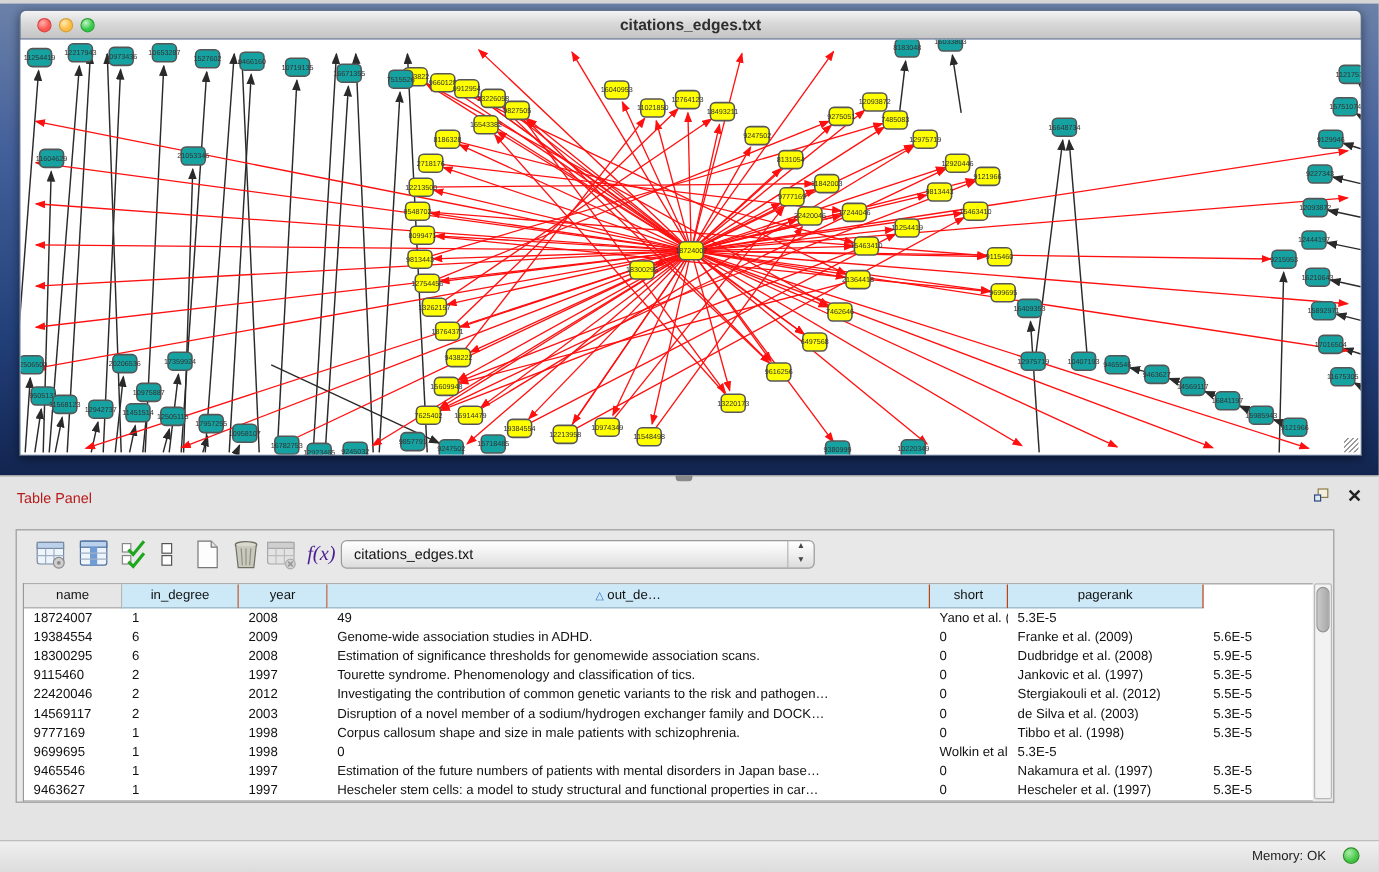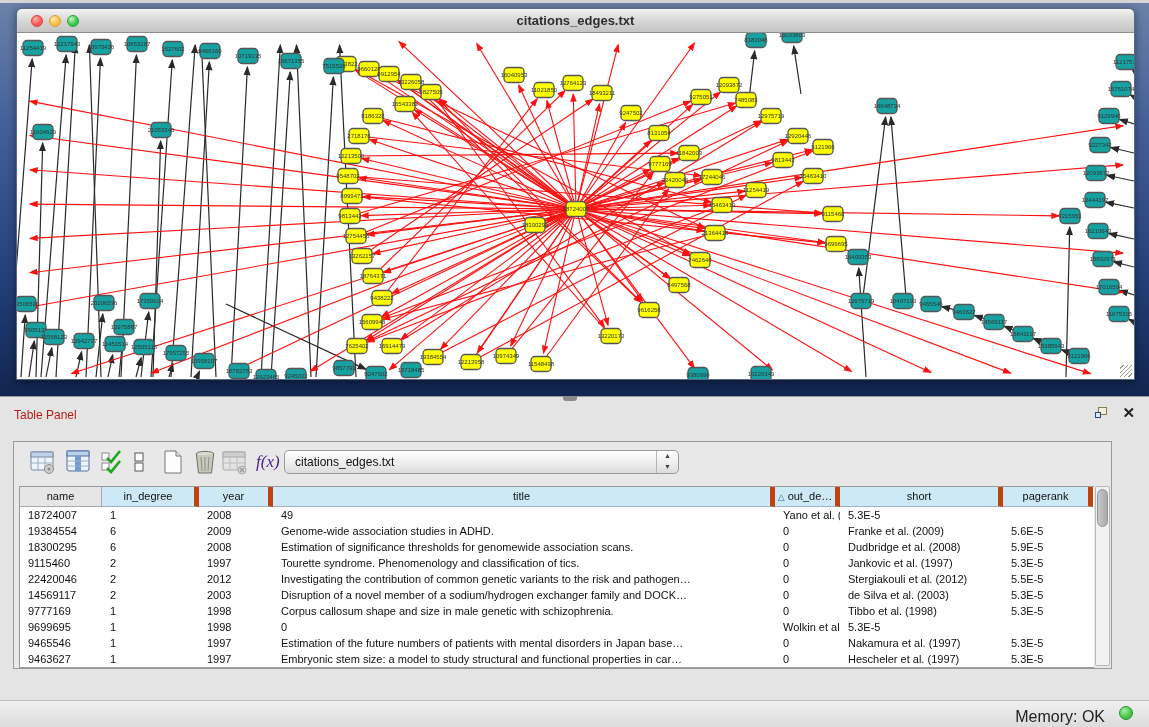--- a/index.html
+++ b/index.html
@@ -46,42 +46,42 @@
     background:linear-gradient(180deg,#ffffff,#ececec 60%,#dcdcdc); border:1px solid #9a9a9a;
     border-radius:5px; font-size:12px; color:#111; line-height:22px; padding-left:10px; }
   #combo .steppers { position:absolute; right:0; top:0; width:22px; height:22px;
     border-left:1px solid #b5b5b5; text-align:center; }
   #combo .steppers div { height:11px; line-height:10px; font-size:7px; color:#444; }
 
   #ptable { position:absolute; left:5px; top:44px; width:1075px; background:#fff;
     font-size:11px; color:#111; border:1px solid #9a9a9a; border-right:none; }
   .thead, .trow { display:grid; grid-template-columns:82px 97px 74px 502px 65px 163px 90px; }
   .thead { height:20px; line-height:19px; }
-  .thead .hc { background:#cde9f7; border-right:5px solid #c2410c; border-bottom:1px solid #9ab4c4;
+  .thead .hc { background:#cde9f7; border-right:1px solid #c2410c; border-bottom:1px solid #9ab4c4;
     text-align:center; overflow:hidden; white-space:nowrap; }
   .thead .hc.first { background:#e6e6e6; border-right:1px solid #aaa; border-bottom:1px solid #aaa; }
   .sortmark { color:#2a6fbd; font-size:9px; margin-right:3px; }
   .trow { height:16px; line-height:16px; }
   .trow .tc { padding-left:8px; overflow:hidden; white-space:nowrap; }
   #vscroll { position:absolute; left:1081px; top:44px; width:15px; height:180px;
     background:#f2f2f2; border:1px solid #b8b8b8; border-radius:2px; }
   #vscroll .thumb { position:absolute; left:1px; top:2px; width:11px; height:38px;
     background:linear-gradient(90deg,#c9c9c9,#a9a9a9); border:1px solid #949494; border-radius:6px; }
 
   #tabs { position:absolute; left:428px; top:276px; height:23px; display:flex;
     border:1px solid #9a9a9a; border-radius:5px; overflow:hidden; background:#fdfdfd;
     font-size:12px; }
   .tab { padding:0 14px; line-height:21px; color:#1a1a1a; border-right:1px solid #bcbcbc; }
   .tab:last-child { border-right:none; }
   .tab.active { background:linear-gradient(180deg,#7c7c7c,#646464); color:#e9e9e9; }
 
   
   #statusbar { position:absolute; left:0; top:700px; width:1149px; height:27px;
     background:linear-gradient(180deg,#f0f0f0,#dcdcdc); border-top:1px solid #bdbdbd; }
-  #memtext { position:absolute; right:44px; top:7px; font-size:16px; color:#222; }
+  #memtext { position:absolute; right:44px; top:7px; font-size:11px; color:#222; }
   #memdot { position:absolute; right:16px; top:5px; width:14px; height:14px; border-radius:50%;
     background:radial-gradient(circle at 35% 30%,#a8eda6,#3ec43e 65%); border:1px solid #2a8f2a; }
 </style>
 </head>
 <body>
 
 <div id="stage">
 
   <div id="desktop">
     <div id="netwin">
@@ -751,21 +751,20 @@
               <div>▼</div>
           </div>
         </div>
       </div>
 
       <div id="ptable">
         <div class="thead" id="thead">
             <div class="hc first">name</div>
             <div class="hc">in_degree</div>
             <div class="hc">year</div>
-            <div class="hc">title</div>
             <div class="hc"><span class="sortmark">△</span>out_de…</div>
             <div class="hc">short</div>
             <div class="hc">pagerank</div>
           </div>
         <div id="tbody">
             <div class="trow">
               <div class="tc">18724007</div>
               <div class="tc">1</div>
               <div class="tc">2008</div>
               <div class="tc">49</div>
@@ -814,21 +813,21 @@
               <div class="tc">2003</div>
               <div class="tc">Disruption of a novel member of a sodium/hydrogen exchanger family and DOCK…</div>
               <div class="tc">0</div>
               <div class="tc">de Silva et al. (2003)</div>
               <div class="tc">5.3E-5</div>
             </div>
             <div class="trow">
               <div class="tc">9777169</div>
               <div class="tc">1</div>
               <div class="tc">1998</div>
-              <div class="tc">Corpus callosum shape and size in male genetic with schizophrenia.</div>
+              <div class="tc">Corpus callosum shape and size in male patients with schizophrenia.</div>
               <div class="tc">0</div>
               <div class="tc">Tibbo et al. (1998)</div>
               <div class="tc">5.3E-5</div>
             </div>
             <div class="trow">
               <div class="tc">9699695</div>
               <div class="tc">1</div>
               <div class="tc">1998</div>
               <div class="tc">0</div>
               <div class="tc">Wolkin et al. (1998)</div>
@@ -840,21 +839,21 @@
               <div class="tc">1997</div>
               <div class="tc">Estimation of the future numbers of patients with mental disorders in Japan base…</div>
               <div class="tc">0</div>
               <div class="tc">Nakamura et al. (1997)</div>
               <div class="tc">5.3E-5</div>
             </div>
             <div class="trow">
               <div class="tc">9463627</div>
               <div class="tc">1</div>
               <div class="tc">1997</div>
-              <div class="tc">Embryonic stem size: a model to study structural and functional properties in car…</div>
+              <div class="tc">Hescheler stem cells: a model to study structural and functional properties in car…</div>
               <div class="tc">0</div>
               <div class="tc">Hescheler et al. (1997)</div>
               <div class="tc">5.3E-5</div>
             </div>
           </div>
       </div>
       <div id="vscroll">
         <div class="thumb"></div>
       </div>
 

